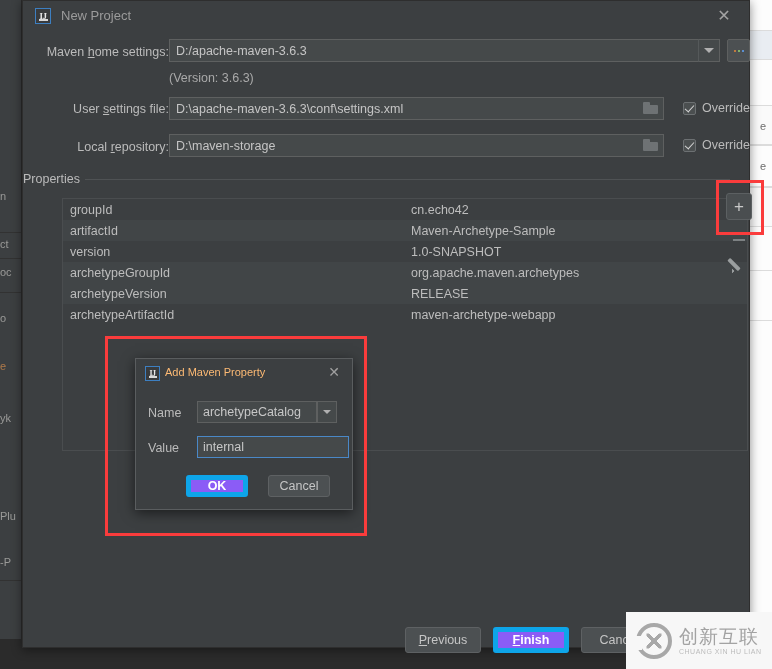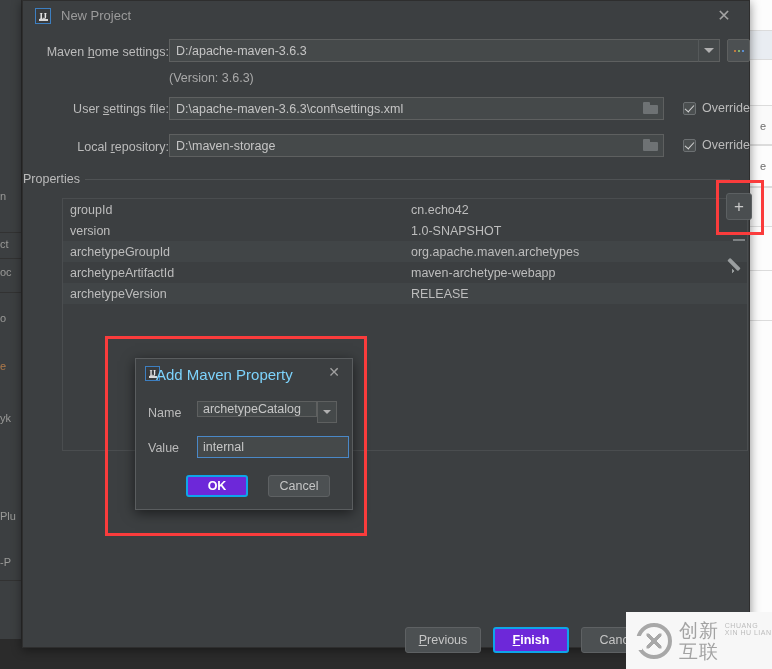--- a/index.html
+++ b/index.html
@@ -280,22 +280,22 @@
   .inner-ij span {
     font-family: "Liberation Serif", serif;
     font-size: 8px; font-weight: 700; color: #e8e8e8; line-height: 1;
     letter-spacing: -0.5px;
   }
   .inner-ij .bar {
     position: absolute; left: 3px; bottom: 2px;
     width: 8px; height: 2px; background: #d8d8d8;
   }
   .inner-title-text {
-    position: absolute; left: 20px; top: 7px;
-    font-size: 15px; color: #7dd3fc;
+    position: absolute; left: 29px; top: 7px;
+    font-size: 11px; color: #fdba74;
   }
   .inner-close {
     position: absolute; right: 10px; top: 5px;
     width: 16px; height: 16px;
     color: #a0a0a0; font-size: 14px; line-height: 16px; text-align: center;
   }
   .inner-lbl {
     position: absolute;
     font-size: 12.5px; color: #bbbbbb;
   }
@@ -324,22 +324,22 @@
     border-top: 4px solid #b0b0b0;
   }
   .btn {
     position: absolute;
     border-radius: 3px;
     font-size: 12.5px;
     display: flex; align-items: center; justify-content: center;
     cursor: default;
   }
   .btn-default {
-    background: #6d28d9;
-    border: 2px solid #0ea5e9;
+    background: #8b5cf6;
+    border: 5px solid #0ea5e9;
     color: #ffffff;
     font-weight: 700;
   }
   .btn-normal {
     background: #4c5052;
     border: 1px solid #5e6163;
     color: #c5c5c5;
   }
 
   
@@ -375,21 +375,21 @@
     width: 15px; height: 15px;
     transform: translate(-50%,-50%);
     background:
       linear-gradient(45deg, transparent 42%, #a8a8a8 42%, #a8a8a8 58%, transparent 58%),
       linear-gradient(-45deg, transparent 42%, #a8a8a8 42%, #a8a8a8 58%, transparent 58%);
   }
   .wm-logo .gap {
     position: absolute; left: -6px; top: 9px;
     width: 8px; height: 14px; background: #f7f7f7;
   }
-  .wm-text { display: flex; }
+  .wm-text { display: flex; flex-direction: column; }
   .wm-cn {
     font-size: 19px; color: #a3a3a3; letter-spacing: 1px;
     font-family: "DejaVu Sans", sans-serif;
     line-height: 1.1;
   }
   .wm-en {
     font-size: 7px; color: #bcbcbc; letter-spacing: 0.5px;
     margin-top: 2px;
   }
 </style>
@@ -488,35 +488,39 @@
     </div>
 
     <div class="group-title" style="left:0px; top:171px;">Properties</div>
     <div class="group-line" style="left:62px; top:178px; width:645px;"></div>
 
     <div class="table-wrap">
       <div class="trow">
         <span class="c-key">groupId</span>
         <span class="c-val">cn.echo42</span>
       </div>
+      <div class="trow alt">
+        <span class="c-key">artifactId</span>
+        <span class="c-val">Maven-Archetype-Sample</span>
+      </div>
       <div class="trow">
         <span class="c-key">version</span>
         <span class="c-val">1.0-SNAPSHOT</span>
       </div>
       <div class="trow alt">
         <span class="c-key">archetypeGroupId</span>
         <span class="c-val">org.apache.maven.archetypes</span>
       </div>
+      <div class="trow alt">
+        <span class="c-key">archetypeVersion</span>
+        <span class="c-val">RELEASE</span>
+      </div>
       <div class="trow">
         <span class="c-key">archetypeArtifactId</span>
         <span class="c-val">maven-archetype-webapp</span>
-      </div>
-      <div class="trow alt">
-        <span class="c-key">archetypeVersion</span>
-        <span class="c-val">RELEASE</span>
       </div>
     </div>
 
     <div class="side-btn" style="left:703px; top:192px; width:26px; height:27px;">
       <span>+</span>
     </div>
     <div class="side-minus" style="left:710px; top:238px;"></div>
     <div class="pencil" style="left:706px; top:253px;">
       <div class="pb"></div>
         <div class="pt"></div>
@@ -539,21 +543,21 @@
     <div class="inner-title">
       <div class="inner-ij">
         <span>IJ</span>
           <div class="bar"></div>
       </div>
       <div class="inner-title-text">Add Maven Property</div>
       <div class="inner-close">✕</div>
     </div>
 
     <div class="inner-lbl" style="left:12px; top:47px;">Name</div>
-    <div class="inner-field" style="left:61px; top:42px; width:120px; height:16px;">
+    <div class="inner-field" style="left:61px; top:42px; width:120px; height:22px;">
       <span>archetypeCatalog</span>
     </div>
     <div class="inner-combo-arrow" style="left:181px; top:42px; width:20px; height:22px;">
       <i></i>
     </div>
 
     <div class="inner-lbl" style="left:12px; top:82px;">Value</div>
     <div class="inner-field focused" style="left:61px; top:77px; width:152px; height:22px;">
       <span>internal</span>
     </div>

